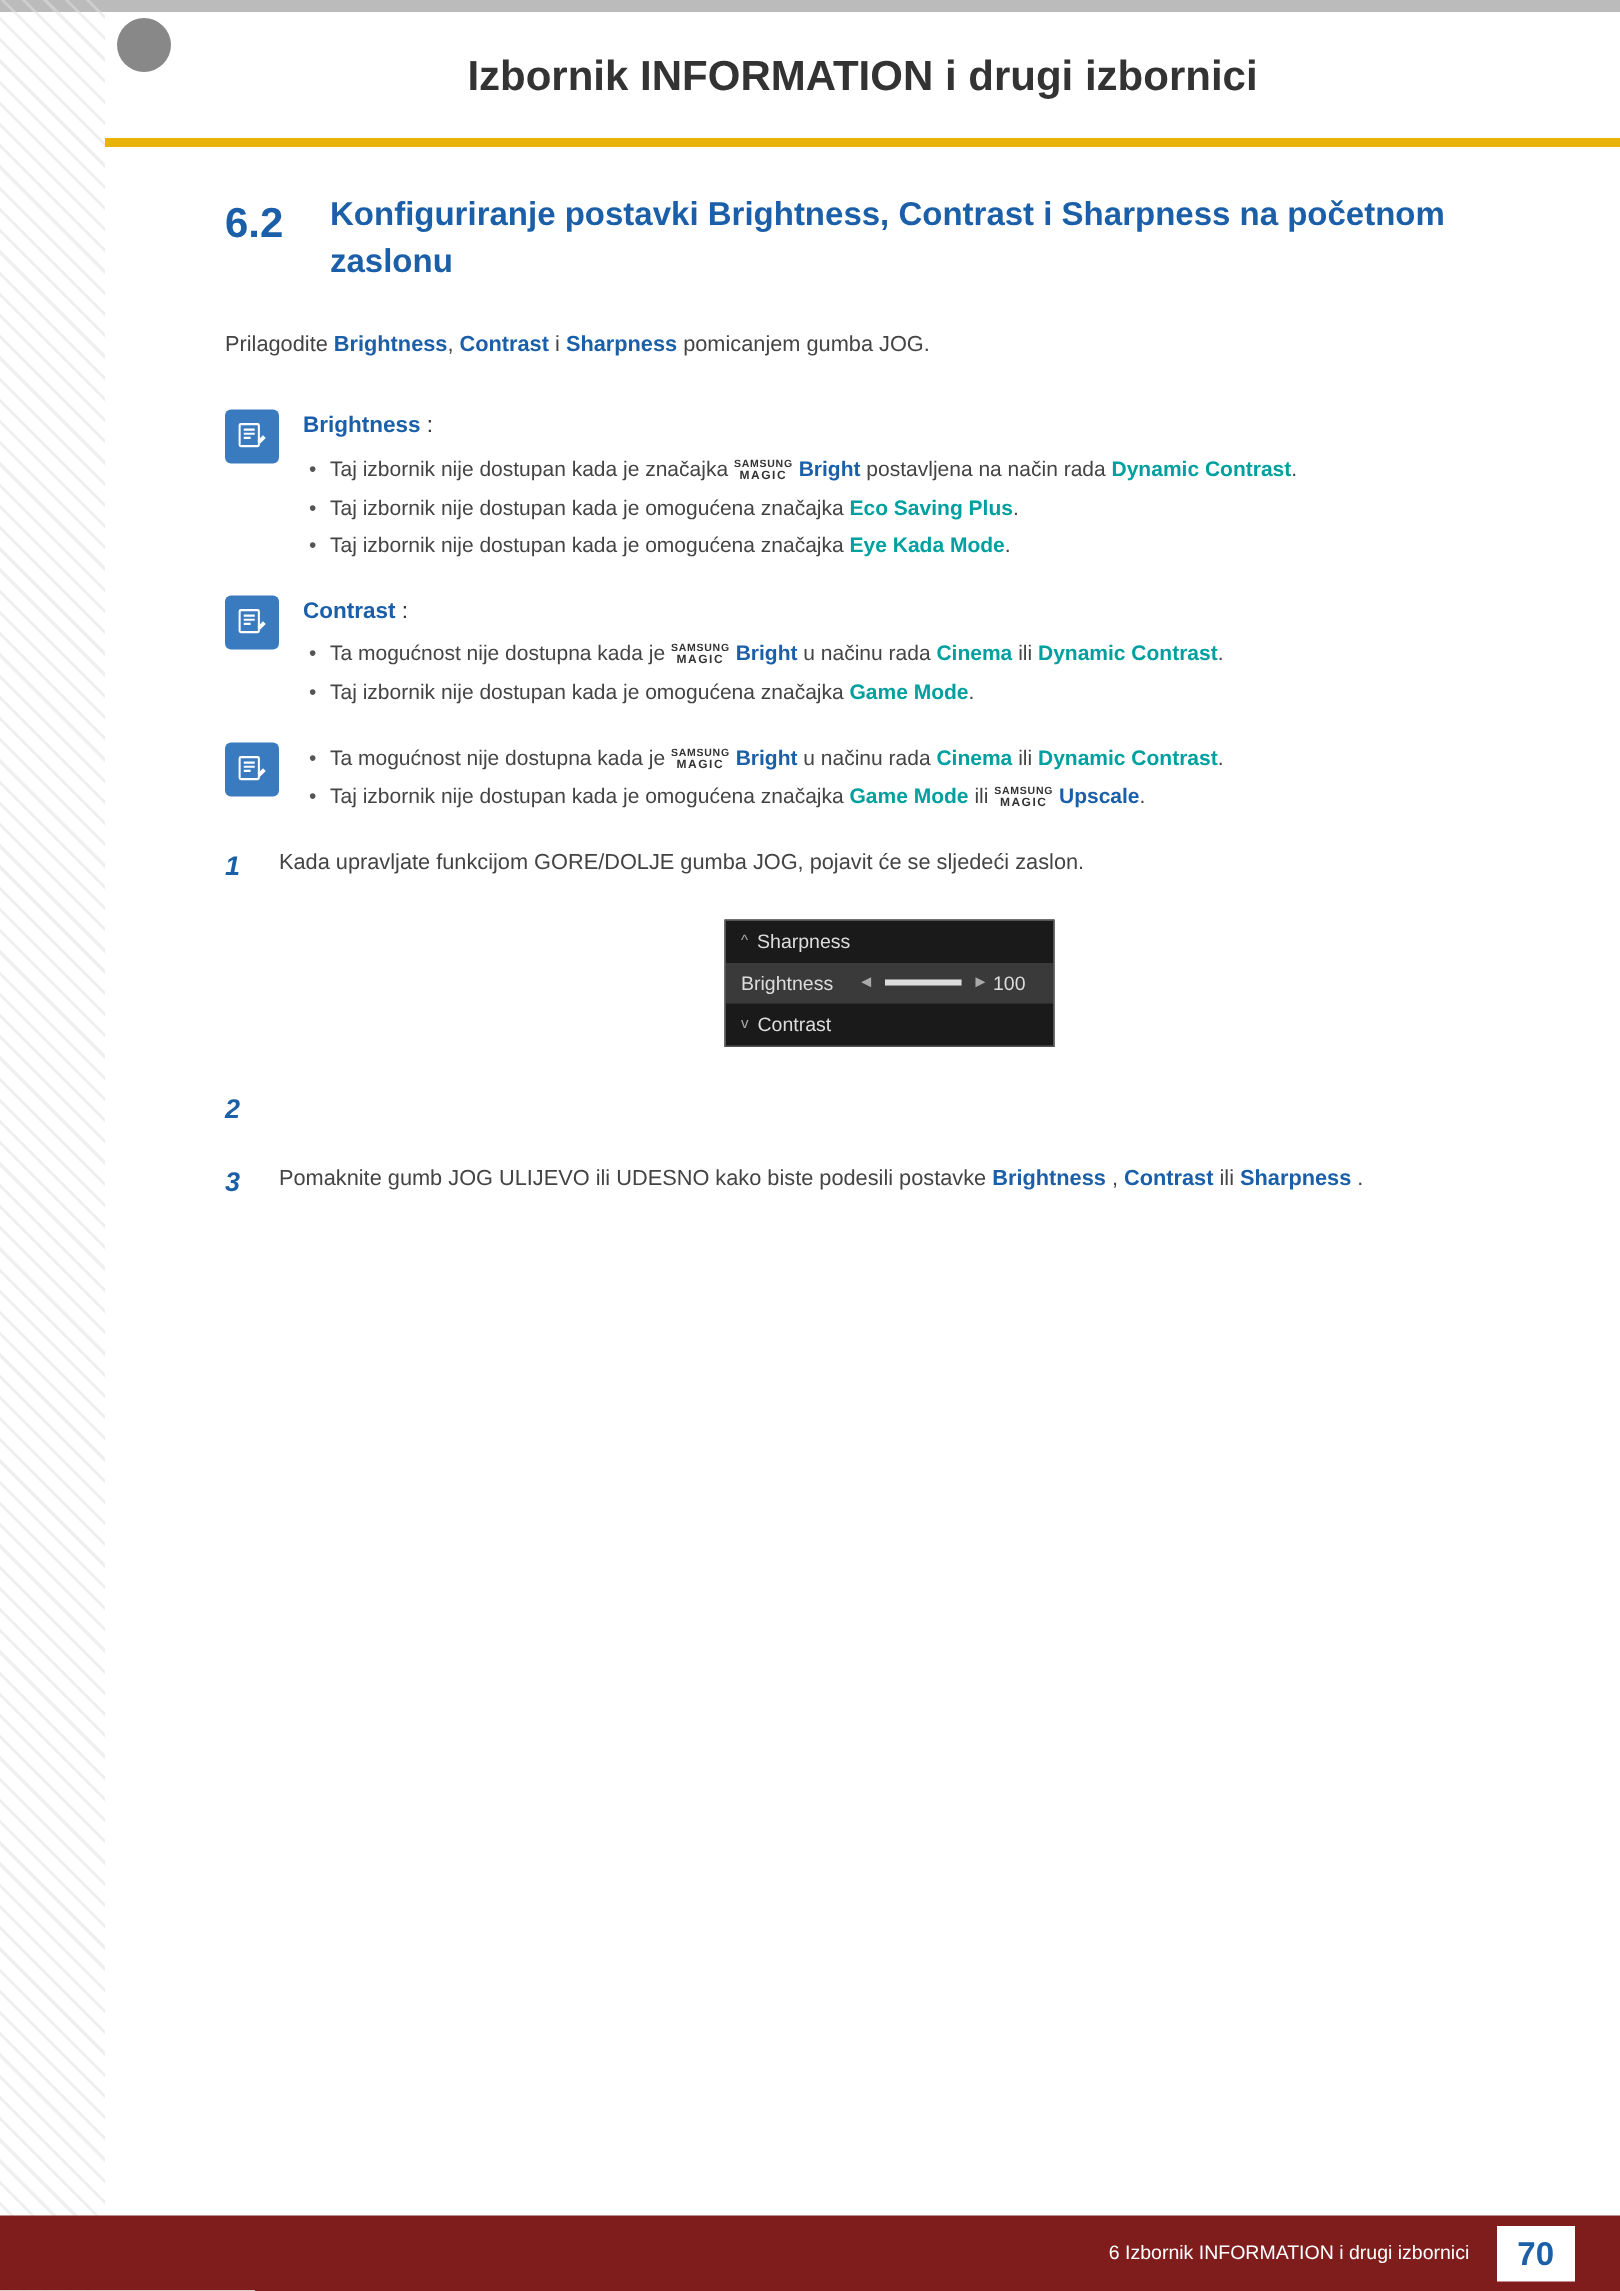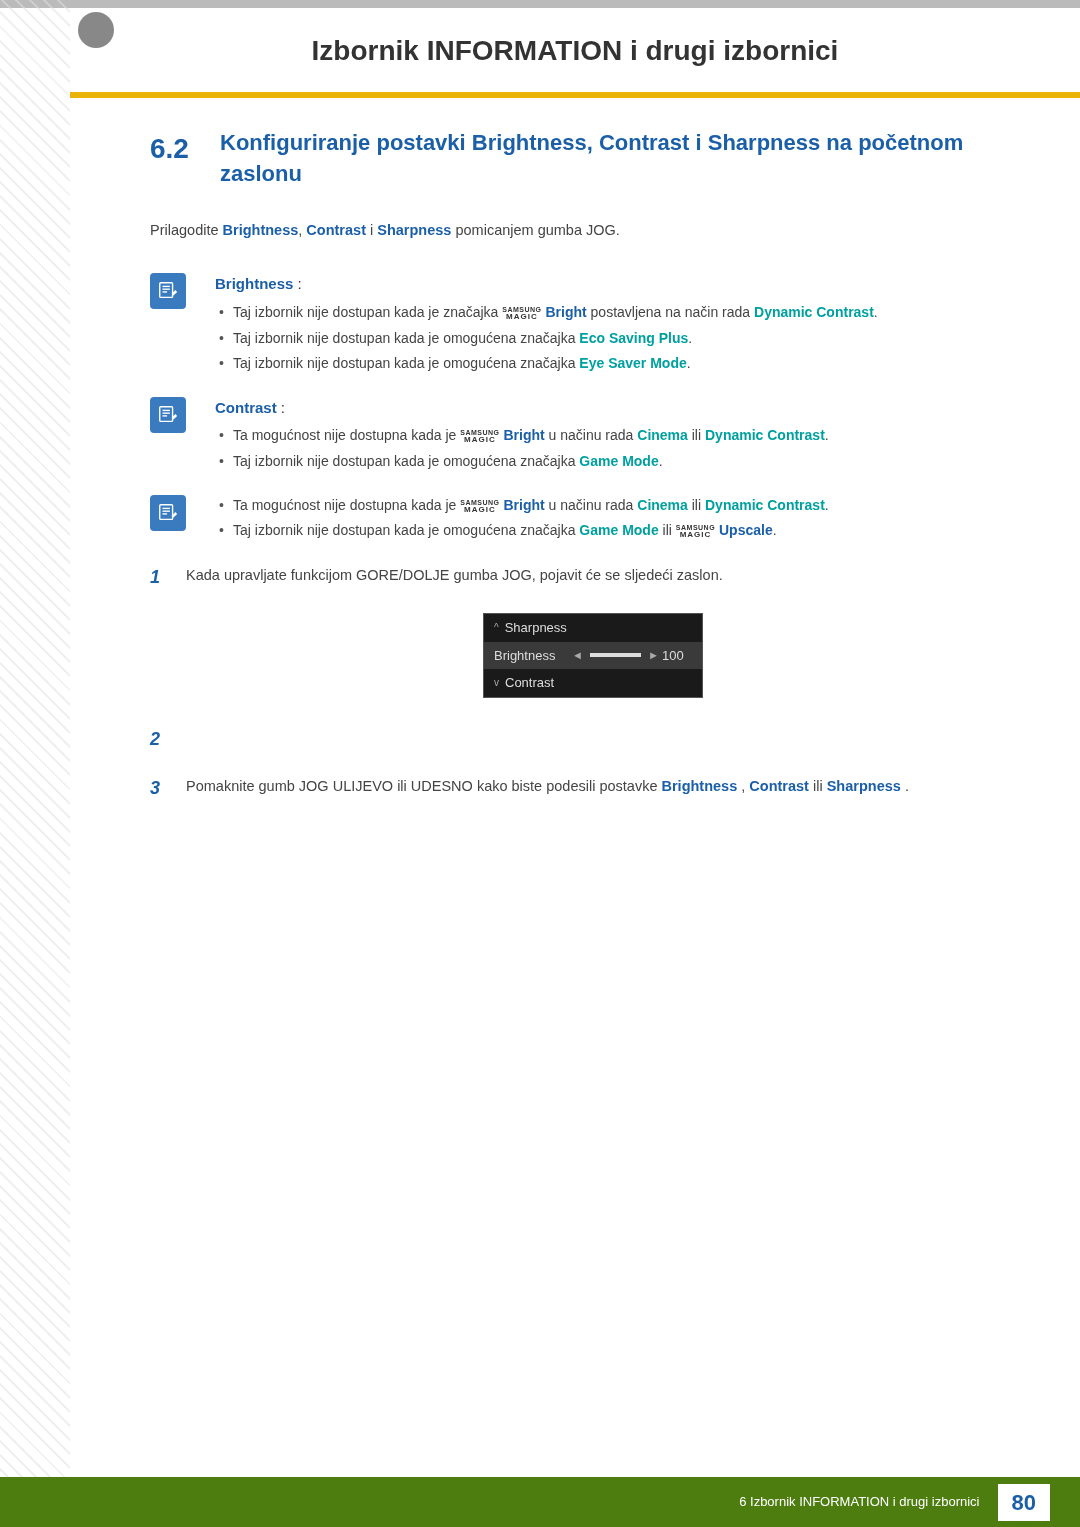--- a/index.html
+++ b/index.html
@@ -92,21 +92,21 @@
       color: #444;
     }
 
     .bold-blue { color: #1a5fa8; font-weight: bold; }
     .bold-teal { color: #00a0a0; font-weight: bold; }
 
     
     .note-block {
       display: flex;
       align-items: flex-start;
-      gap: 29px;
+      gap: 16px;
       margin-bottom: 18px;
     }
     .note-icon {
       width: 36px;
       height: 36px;
       min-width: 36px;
       background: #3a7abf;
       border-radius: 4px;
       display: flex;
       align-items: center;
@@ -235,21 +235,21 @@
       font-size: 10px;
       color: #aaa;
       margin-right: 6px;
     }
 
     
     .page-footer {
       position: absolute;
       bottom: 0; left: 0; right: 0;
       height: 50px;
-      background: #4d7c0f;
+      background: #7f1d1d;
       display: flex;
       align-items: center;
       justify-content: flex-end;
       padding-right: 30px;
       gap: 18px;
     }
     .footer-text {
       color: #fff;
       font-size: 13px;
     }
@@ -312,21 +312,21 @@
           <strong class="bold-blue">Bright</strong>
           <span> postavljena na način rada </span>
           <strong class="bold-teal">Dynamic Contrast</strong><span>.</span>
         </li>
         <li>
           <span>Taj izbornik nije dostupan kada je omogućena značajka </span>
           <strong class="bold-teal">Eco Saving Plus</strong><span>.</span>
         </li>
         <li>
           <span>Taj izbornik nije dostupan kada je omogućena značajka </span>
-          <strong class="bold-teal">Eye Saver Mode</strong><span>.</span>
+          <strong class="bold-teal">Eye Kada Mode</strong><span>.</span>
         </li>
       </ul>
     </div>
   </div>
 
   <div class="note-block">
     <div class="note-icon">
       <svg viewBox="0 0 24 24" fill="none" xmlns="http://www.w3.org/2000/svg">
         <rect x="3" y="3" width="14" height="16" rx="1" stroke="white" stroke-width="1.5" fill="none"></rect>
         <line x1="6" y1="7" x2="14" y2="7" stroke="white" stroke-width="1.5"></line>
@@ -433,14 +433,14 @@
       <span> ili </span>
       <strong class="bold-blue">Sharpness</strong>
       <span>.</span>
     </div>
   </div>
 
 </div>
 
 <div class="page-footer">
   <span class="footer-text">6 Izbornik INFORMATION i drugi izbornici</span>
-  <span class="footer-page-num">80</span>
+  <span class="footer-page-num">70</span>
 </div>
 
 </body></html>

